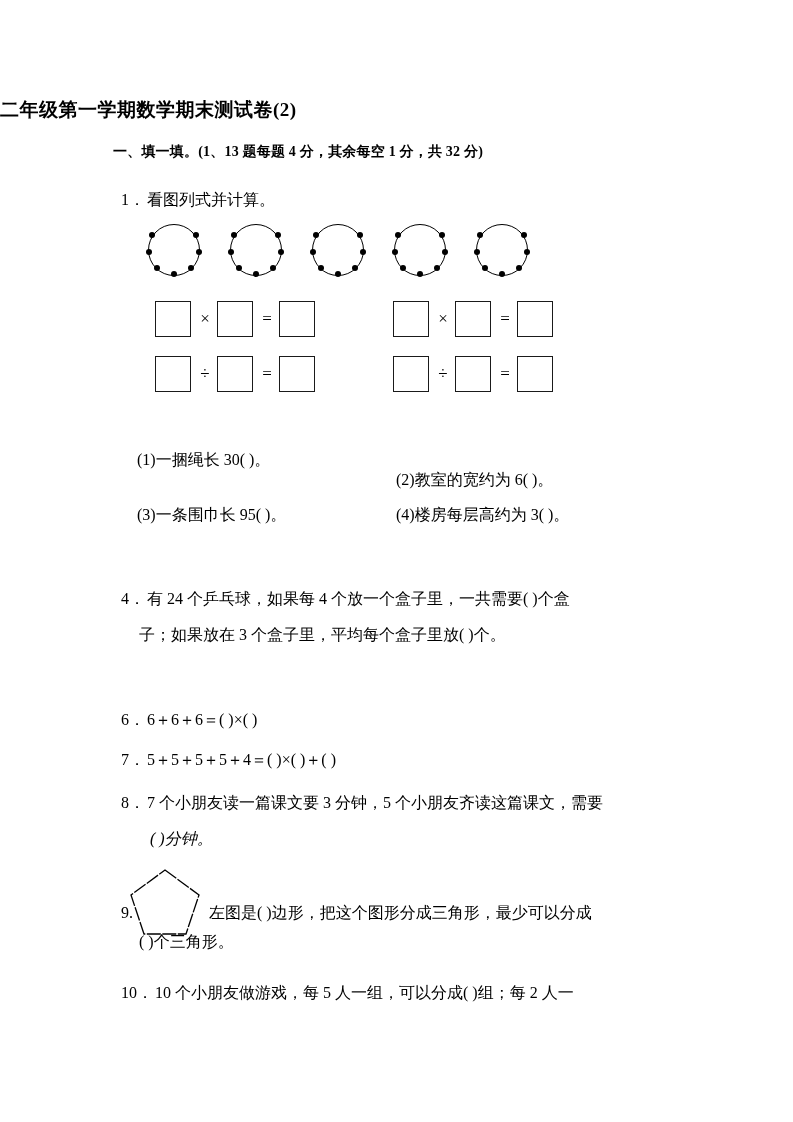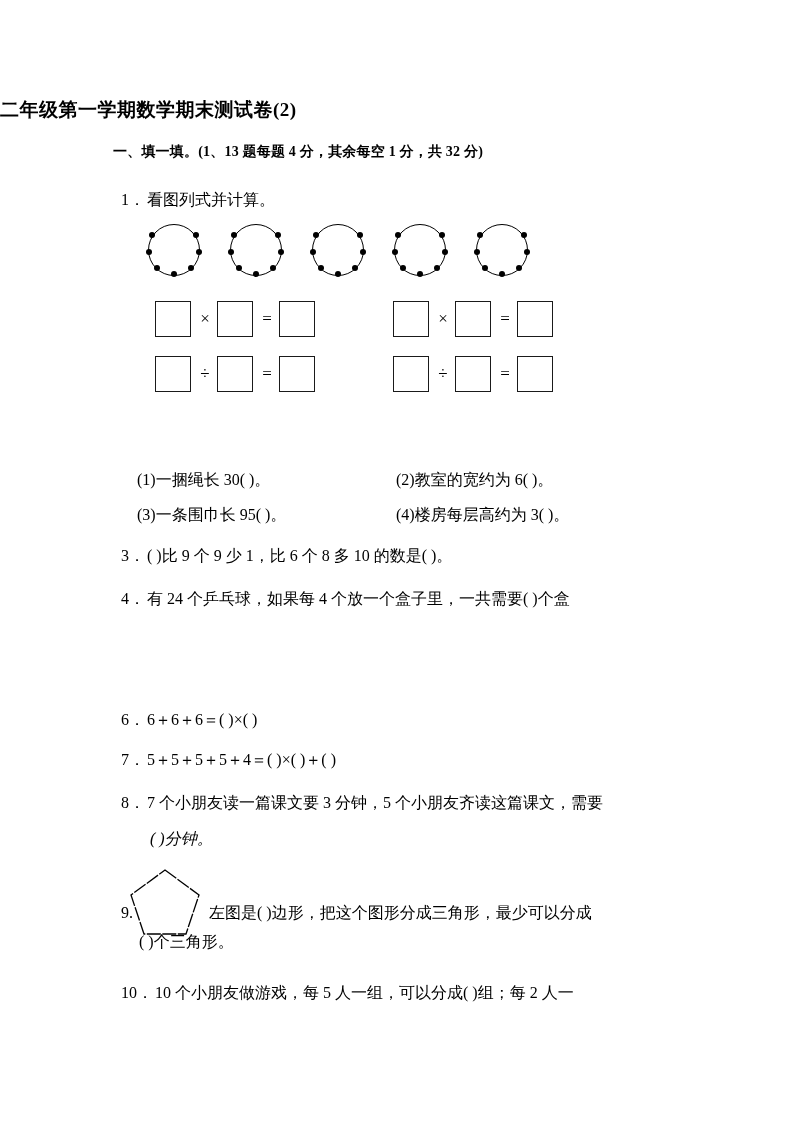--- a/index.html
+++ b/index.html
@@ -220,32 +220,30 @@
     <div class="eq-op" style="left:258px; top:356px;">=</div>
     <div class="eq-box" style="left:279px; top:356px;"></div>
 
     <div class="eq-box" style="left:393px; top:356px;"></div>
     <div class="eq-op" style="left:434px; top:356px;">÷</div>
     <div class="eq-box" style="left:455px; top:356px;"></div>
     <div class="eq-op" style="left:496px; top:356px;">=</div>
     <div class="eq-box" style="left:517px; top:356px;"></div>
   </div>
 
-  <div class="q-indent" style="left:137px; top:470px;">(1)一捆绳长 30(        )。</div>
+  <div class="q-indent" style="left:137px; top:450px;">(1)一捆绳长 30(        )。</div>
   <div class="q-indent" style="left:396px; top:470px;">(2)教室的宽约为 6(        )。</div>
   <div class="q-indent" style="left:137px; top:505px;text-align:center;">(3)一条围巾长 95(        )。</div>
   <div class="q-indent" style="left:396px; top:505px;">(4)楼房每层高约为 3(        )。</div>
 
-  <div class="q" style="left:113px; top:546px;">
-    <span class="q-num">3．</span><span>(        )比 9 个 9 少 1，比 6 个 8 多 10 的数是(        )。</span>
-  </div>
 
   <div class="q" style="left:113px; top:589px;">
     <span class="q-num">4．</span><span>有 24 个乒乓球，如果每 4 个放一个盒子里，一共需要(        )个盒</span>
   </div>
+  <div class="q-indent" style="left:139px; top:625px;">子；如果放在 3 个盒子里，平均每个盒子里放(        )个。</div>
 
 
   <div class="q" style="left:113px; top:710px;">
     <span class="q-num">6．</span><span>6＋6＋6＝(        )×(        )</span>
   </div>
 
   <div class="q" style="left:113px; top:750px;">
     <span class="q-num">7．</span><span>5＋5＋5＋5＋4＝(        )×(        )＋(        )</span>
   </div>
 

